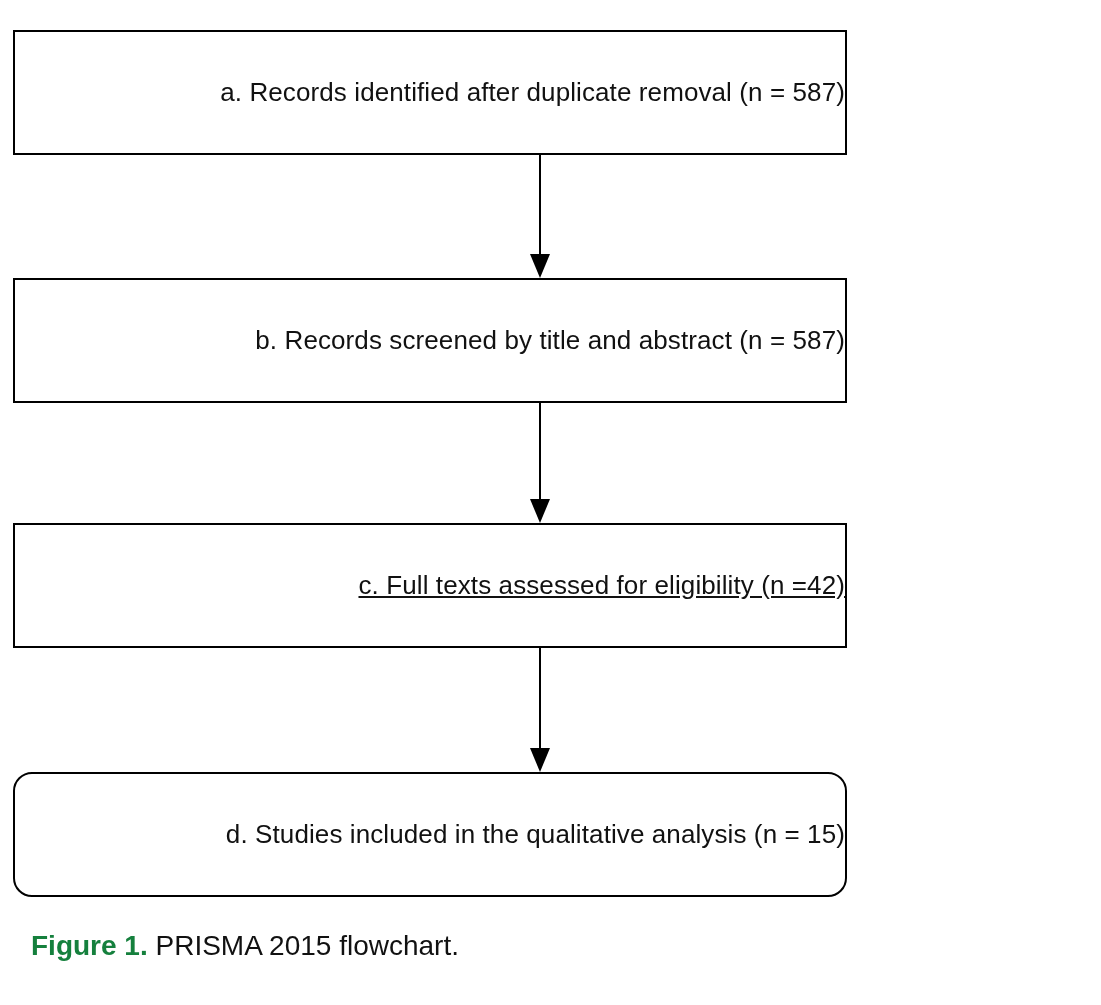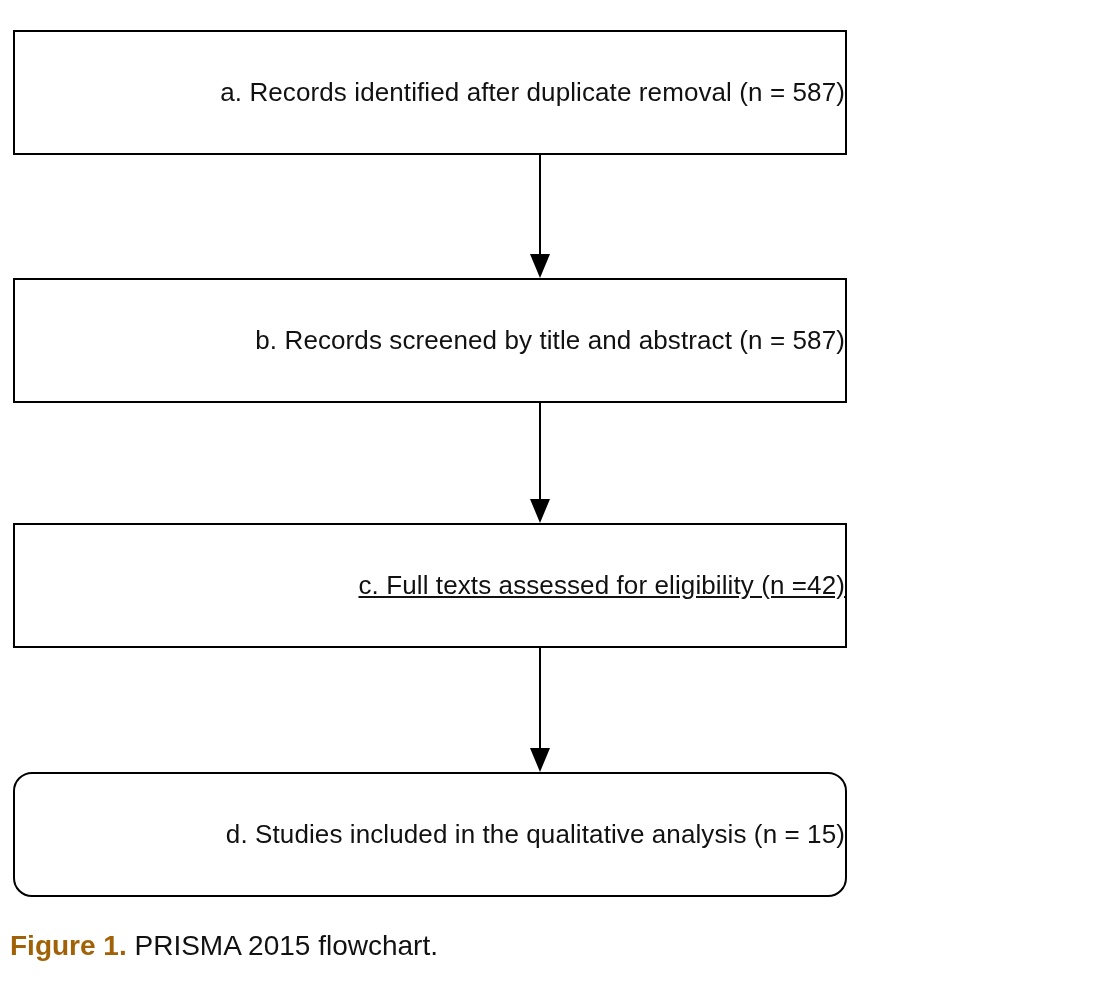--- a/index.html
+++ b/index.html
@@ -108,16 +108,16 @@
   <div class="arrow arrow-3">
     <div class="shaft"></div>
     <div class="head"></div>
   </div>
 
   <div class="flow-box box-d">
     <span>d. Studies included in the qualitative analysis (n = 15)</span>
   </div>
 
   <div class="caption">
-    <span class="caption-label" style="color: #a16207;">Figure 1.</span><span class="caption-text"> PRISMA 2015 flowchart.</span>
+    <span class="caption-label" style="color: #15803d; margin-left: 21px;">Figure 1.</span><span class="caption-text"> PRISMA 2015 flowchart.</span>
   </div>
 
 </div>
 
 </body></html>

